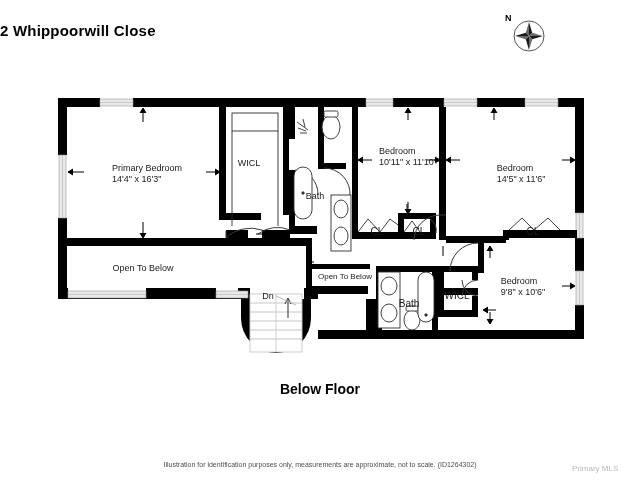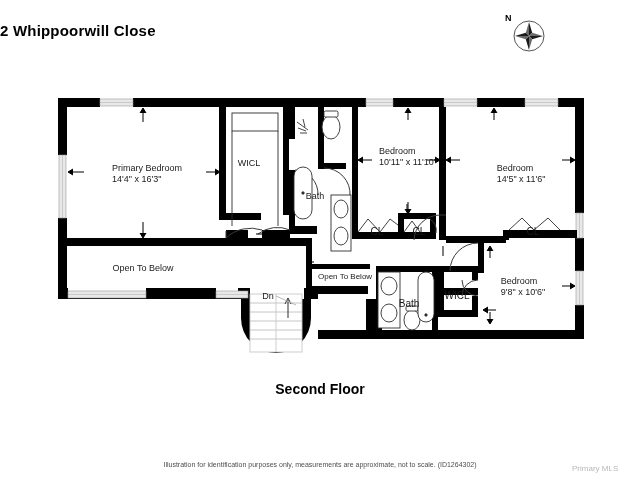--- a/index.html
+++ b/index.html
@@ -426,16 +426,16 @@
 
 <div class="room-label small" style="left:457px; top:290px;">
   <span>WICL</span>
 </div>
 
 <div class="room-label" style="left:523px; top:276px;">
   <span>Bedroom</span>
   <span class="dim">9'8" x 10'6"</span>
 </div>
 
-<div id="floor-label">Second Floor</div>
+<div id="floor-label">Below Floor</div>
 
 <div id="disclaimer">Illustration for identification purposes only, measurements are approximate, not to scale. (ID1264302)</div>
 <div id="watermark">Primary MLS</div>
 
 </body></html>

